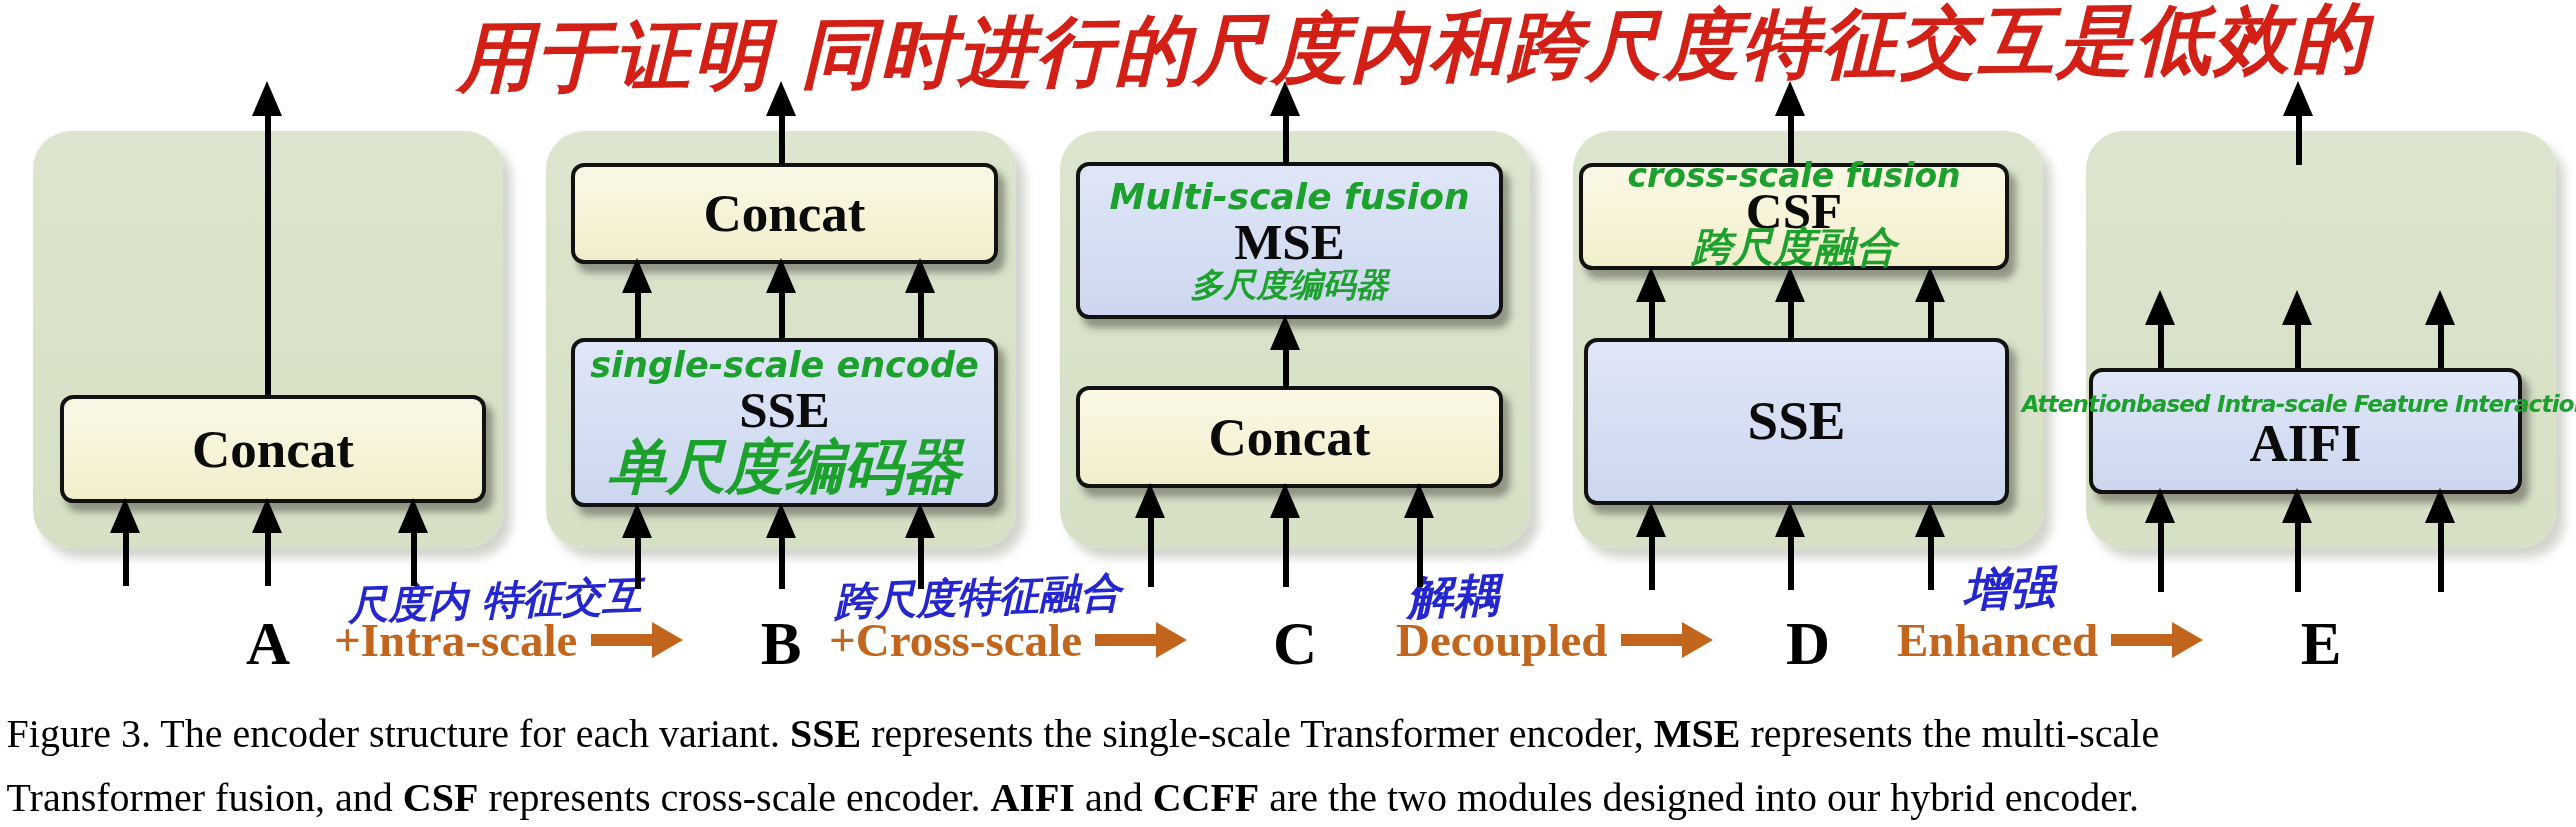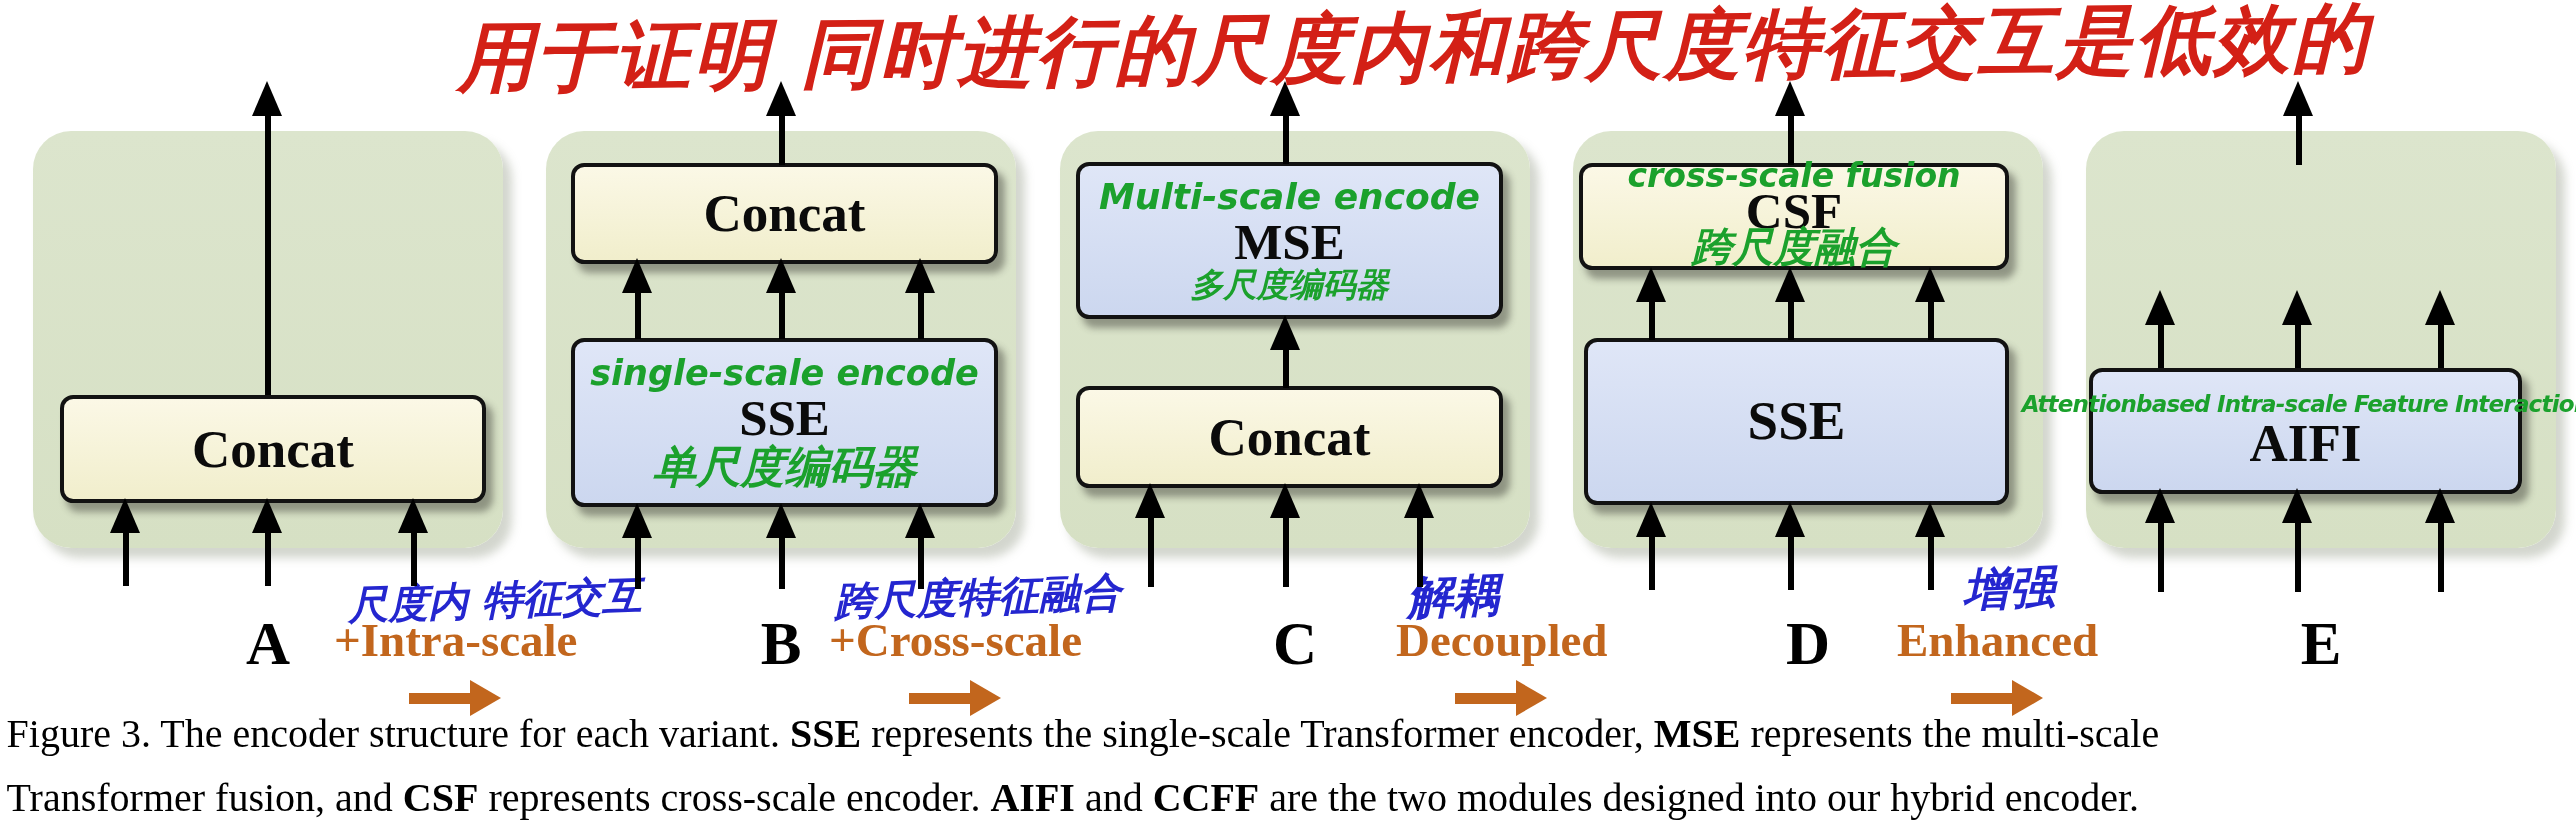--- a/index.html
+++ b/index.html
@@ -58,21 +58,21 @@
 
   
   .letter {
     position:absolute; top:609px; transform:translateX(-50%);
     font:bold 61px "Liberation Serif", serif; color:#000;
   }
 
   
   .trans {
     position:absolute; top:613px; display:flex; align-items:center; gap:13.2px;
-    color:#c2661d; font:bold 47px "Liberation Serif", serif; white-space:nowrap;flex-direction:column;
+    color:#c2661d; font:bold 47px "Liberation Serif", serif; white-space:nowrap;
   }
   .oarr { position:relative; width:93px; height:36px; flex:0 0 auto; }
   .oarr .bar { position:absolute; top:12.4px; left:0; width:61px; height:11.6px; background:#c2661d; }
   .oarr .tri {
     position:absolute; left:61px; top:0; width:0; height:0;
     border-top:18px solid transparent; border-bottom:18px solid transparent;
     border-left:31px solid #c2661d;
   }
 
   
@@ -96,25 +96,25 @@
   <div class="box cream" style="left:60px;top:395px;width:418px;height:100px">
     <div class="big" style="font-size:53px">Concat</div>
   </div>
 
   <div class="box cream" style="left:571px;top:163px;width:419px;height:93px">
     <div class="big" style="font-size:53px">Concat</div>
   </div>
   <div class="box blue" style="left:571px;top:338px;width:419px;height:161px">
     <div class="gnote" style="font-size:35px">single-scale encode</div>
     <div class="big" style="font-size:51px">SSE</div>
-    <div class="gnote" style="font-size:44px">单尺度编码器</div>
+    <div class="gnote" style="font-size:59px">单尺度编码器</div>
   </div>
 
   <div class="box blue" style="left:1076px;top:162px;width:419px;height:149px">
-    <div class="gnote" style="font-size:36px">Multi-scale encode</div>
+    <div class="gnote" style="font-size:36px">Multi-scale fusion</div>
     <div class="big" style="font-size:51px">MSE</div>
     <div class="gnote" style="font-size:33px">多尺度编码器</div>
   </div>
   <div class="box cream" style="left:1076px;top:386px;width:419px;height:94px">
     <div class="big" style="font-size:53px">Concat</div>
   </div>
 
   <div class="box cream" style="left:1579px;top:163px;width:422px;height:99px">
     <div class="gnote" style="font-size:33px;margin-top:-5px">cross-scale fusion</div>
     <div class="big" style="font-size:51px;margin-top:-8.3px">CSF</div>

